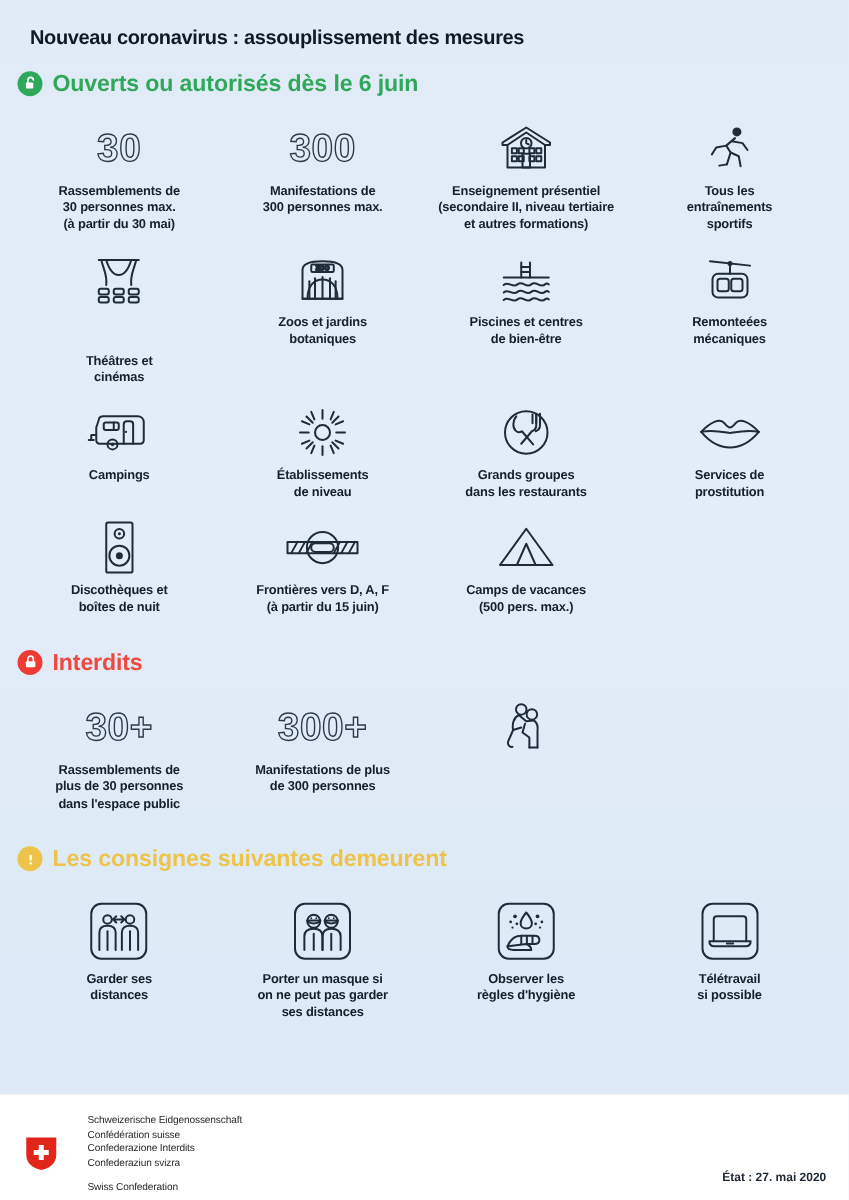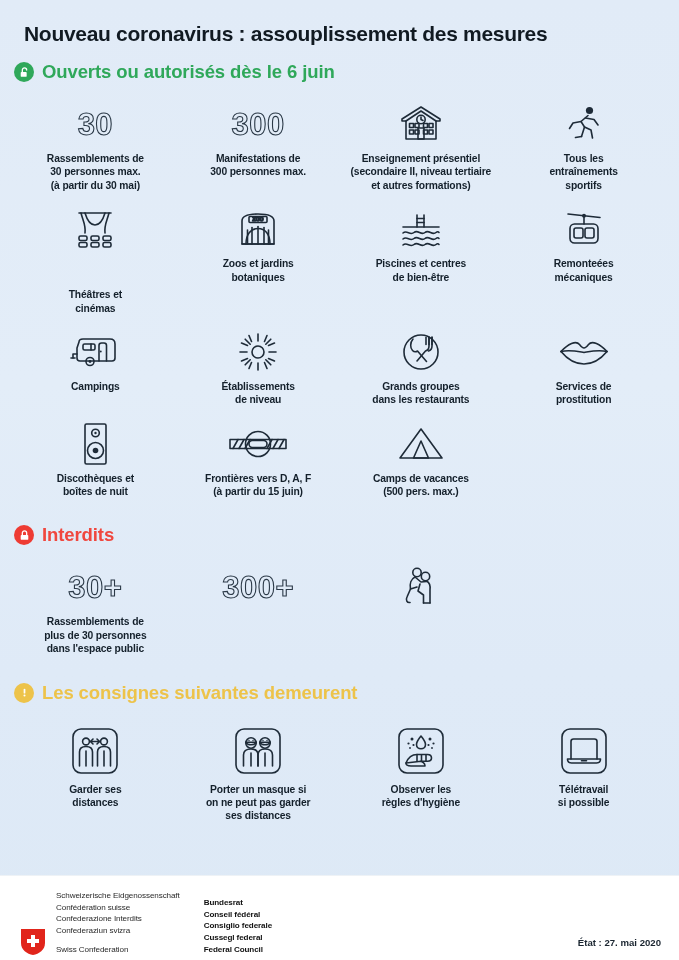--- a/index.html
+++ b/index.html
@@ -16,21 +16,21 @@
     position: relative;
   }
   #poster {
     width: 679px;
     height: 960px;
     position: relative;
     background: linear-gradient(180deg, #e1ebf7 0%, #e3edf8 40%, #dfeaf7 70%, #dde9f6 100%);
     box-sizing: border-box;
   }
   .title {
-    font-size: 21px;
+    font-size: 16px;
     font-weight: bold;
     letter-spacing: -0.3px;
     color: #111a22;
     padding: 22px 0 0 24px;
     line-height: 1.1;
   }
   .section-head {
     display: flex;
     align-items: center;
     gap: 8px;
@@ -114,23 +114,23 @@
   
   .footer {
     position: absolute;
     left: 0; right: 0; bottom: 0;
     height: 84px;
     background: #ffffff;
     border-top: 1px solid #eef2f6;
   }
   .footer-inner {
     display: flex;
-    align-items: flex-end;
+    align-items: center;
     padding: 14px 0 0 20px;
-    gap: 10px;
+    gap: 24px;
   }
   .swiss-cross {
     width: 26px; height: 28px;
     flex: 0 0 auto;
     margin-top: 1px;
   }
   .conf-lines {
     font-size: 8.1px;
     line-height: 1.45;
     color: #2a2a2a;
@@ -425,20 +425,22 @@
         <span class="numeral">30+</span>
       </div>
       <div class="cap" style="white-space: pre-line;">Rassemblements de
 plus de 30 personnes
 dans l'espace public</div>
     </div>
     <div class="cell">
       <div class="art">
         <span class="numeral">300+</span>
       </div>
+      <div class="cap" style="white-space: pre-line;">Manifestations de plus
+de 300 personnes</div>
     </div>
     <div class="cell">
       <div class="art">
         <svg class="ico" width="44" height="46" viewBox="0 0 44 46">
           <circle cx="18" cy="8.5" r="4.2"></circle>
           <circle cx="26.5" cy="12.5" r="4.2"></circle>
           <path d="M16 13 C12 15 10.5 20 11.5 25 L8 33 C6.5 36 8 39 11 38.5"></path>
           <path d="M16 13 L22 18 L27.5 17.5"></path>
           <path d="M27.5 17 C30.5 18.5 31.5 22 31 26 L31 39"></path>
           <path d="M21 20 L19 27 L24.5 31 L24.5 39"></path>
@@ -549,24 +551,17 @@
         </svg>
       </div>
       <div class="conf-lines">
         <div>Schweizerische Eidgenossenschaft</div>
         <div>Confédération suisse</div>
         <div>Confederazione Interdits</div>
         <div>Confederaziun svizra</div>
         <div class="gap"></div>
         <div>Swiss Confederation</div>
       </div>
-      <div class="council-lines">
-        <div>Bundesrat</div>
-        <div>Conseil fédéral</div>
-        <div>Consiglio federale</div>
-        <div>Cussegl federal</div>
-        <div>Federal Council</div>
-      </div>
     </div>
     <div class="etat">État : 27. mai 2020</div>
   </div>
 
 </div>
 
 </body></html>

